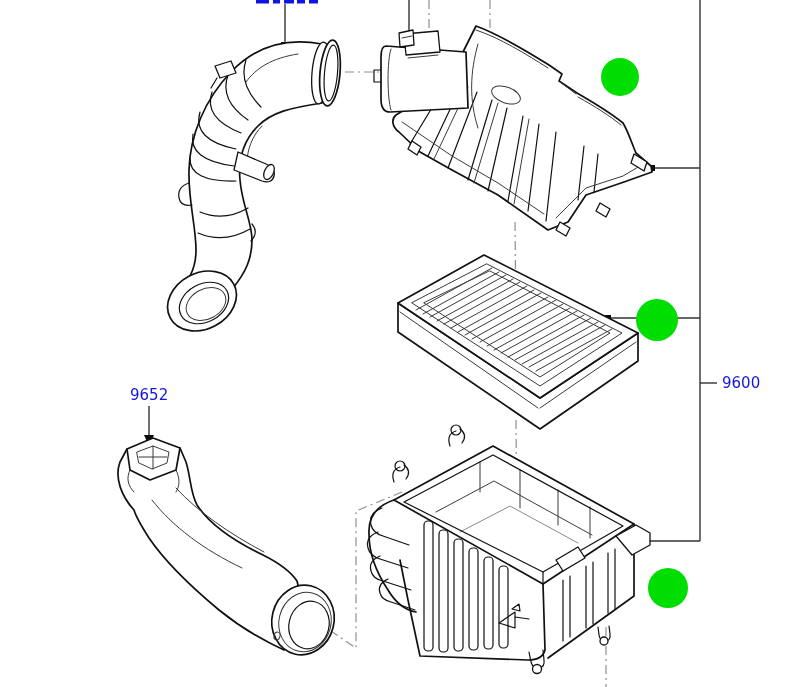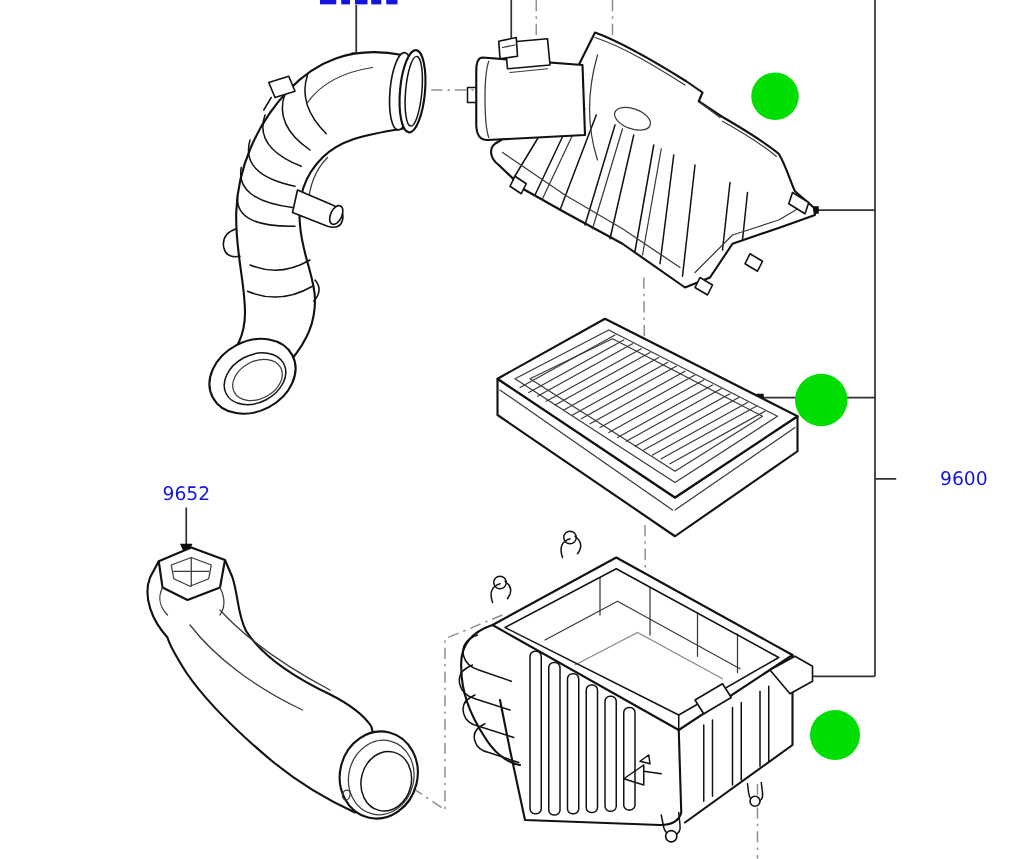--- a/index.html
+++ b/index.html
@@ -20,21 +20,21 @@
   .part-label{
     position:absolute;
     color:var(--label-blue);
     font-size:15px;line-height:15px;
     letter-spacing:0px;
     cursor:pointer;
     user-select:none;
     white-space:nowrap;
   }
   #label-duct{left:130px;top:388px;}
-  #label-assembly{left:752px;top:376px;text-align:right;}
+  #label-assembly{left:722px;top:376px;text-align:right;}
 
   
   .ln{fill:none;stroke:var(--line);stroke-width:1.7;stroke-linecap:round;stroke-linejoin:round;}
   .ln2{fill:none;stroke:var(--line);stroke-width:1.2;stroke-linecap:round;stroke-linejoin:round;}
   .thin{fill:none;stroke:#3a3a3a;stroke-width:1;stroke-linecap:round;stroke-linejoin:round;}
   .gray{fill:none;stroke:#8a8a8a;stroke-width:1;stroke-linecap:round;}
   .wfill{fill:#ffffff;stroke:var(--line);stroke-width:1.7;stroke-linejoin:round;}
   .wfill2{fill:#ffffff;stroke:var(--line);stroke-width:1.3;stroke-linejoin:round;}
   .dash{fill:none;stroke:var(--centerline-gray);stroke-width:1.2;stroke-dasharray:9 4 2 4;}
   .callout{fill:none;stroke:#333;stroke-width:1.4;}

